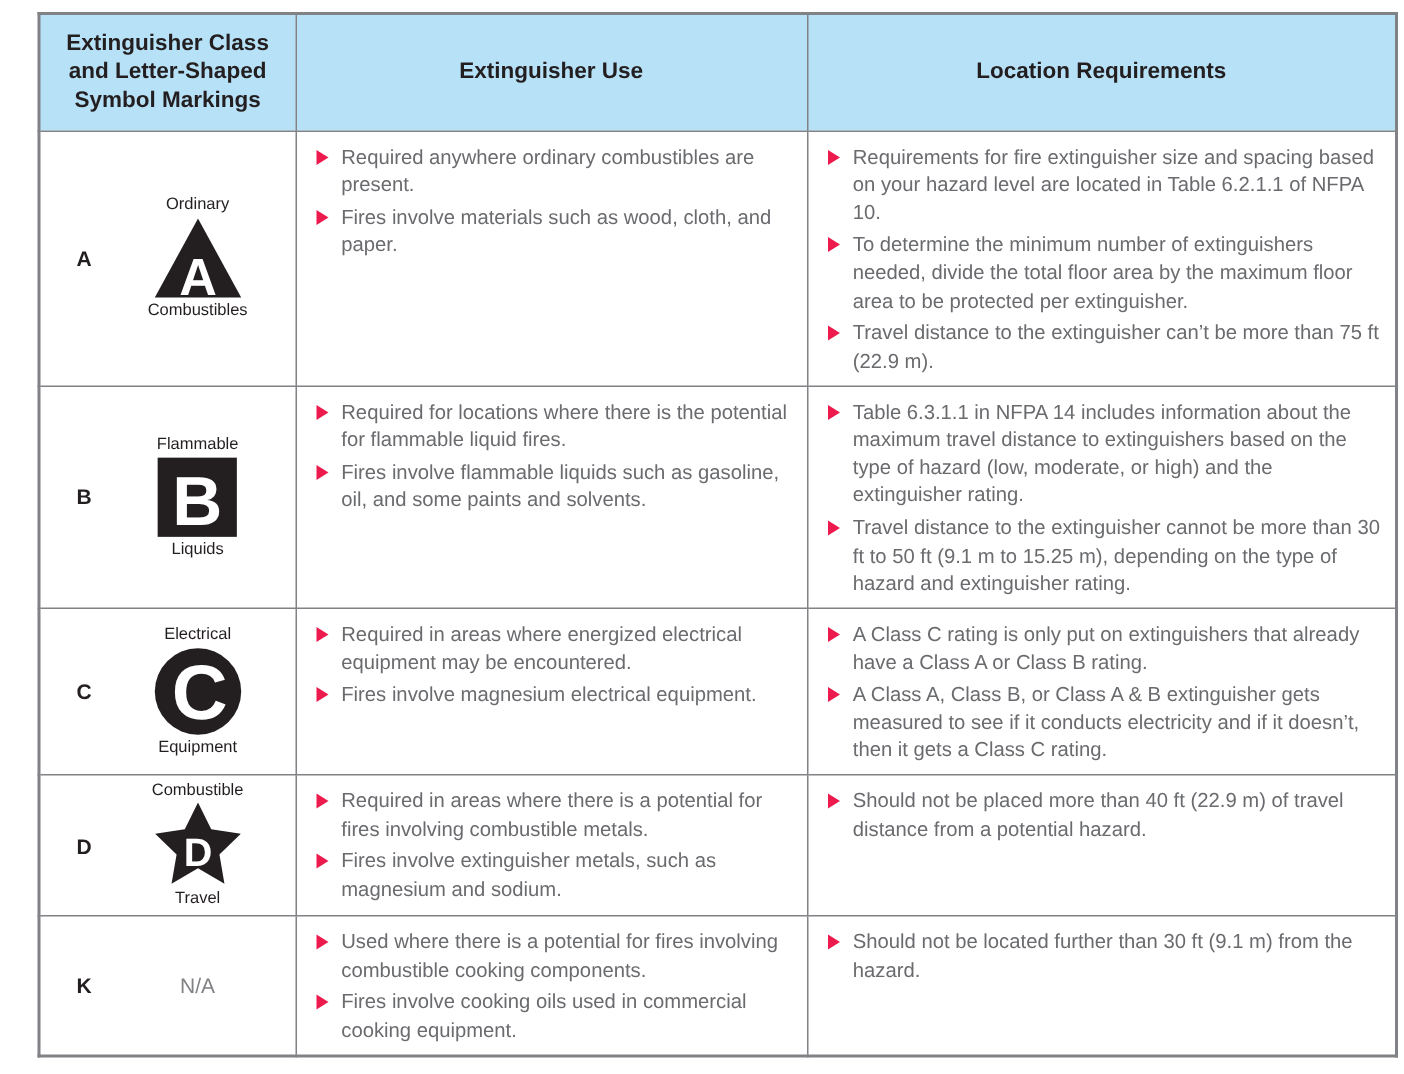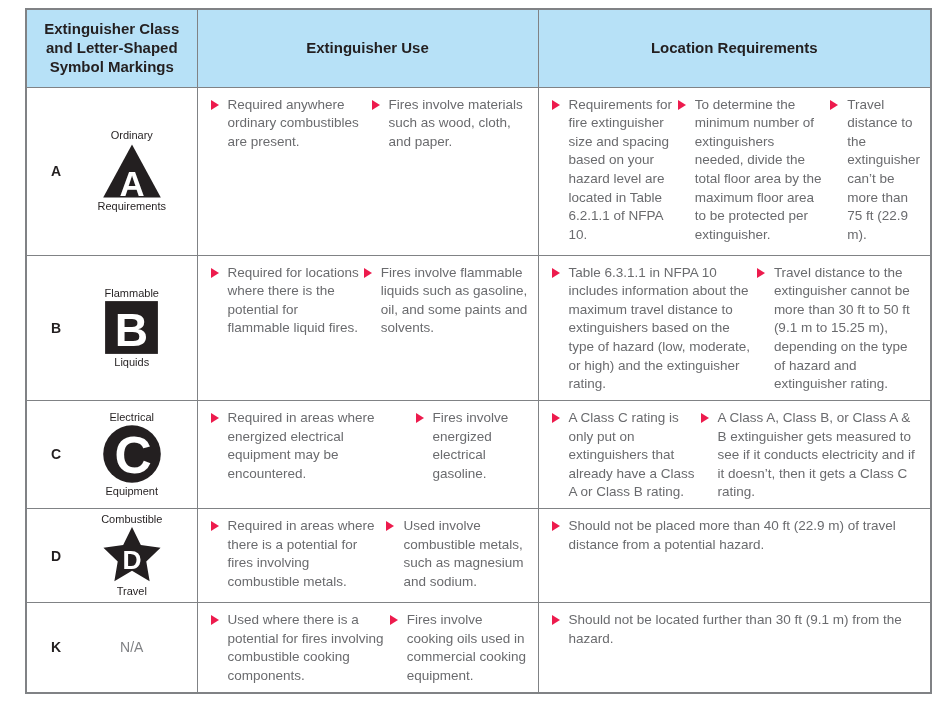--- a/index.html
+++ b/index.html
@@ -28,21 +28,21 @@
   .reqtable th,.reqtable td{border:1.5px solid var(--grid);}
   .reqtable thead th{
     background:var(--header-bg);color:var(--header-text);
     font-size:15px;font-weight:bold;text-align:center;vertical-align:middle;
     padding:6px 4px;line-height:1.25;
   }
   td.bodycell{
     vertical-align:top;padding:8px 10px 6px 11px;
     color:var(--body-text);font-size:13.5px;line-height:1.38;
   }
-  ul.blist{list-style:none;margin:0;padding:0;display:flex;flex-direction:row;gap:3px;justify-content:center;}
+  ul.blist{list-style:none;margin:0;padding:0;display:flex;flex-direction:column;gap:3px;justify-content:center;}
   ul.blist li{display:flex;align-items:flex-start;}
   .blt{
     flex:0 0 auto;width:0;height:0;margin:4px 9px 0 2px;
     border-left:8px solid var(--red);
     border-top:5px solid transparent;border-bottom:5px solid transparent;
   }
   .txt{flex:1;}
   td.symcell{vertical-align:middle;padding:4px 4px 4px 0;}
   .symflex{display:flex;align-items:center;}
   .cletter{
@@ -87,21 +87,21 @@
       <tr class="r-a">
         <td class="symcell">
           <div class="symflex">
             <div class="cletter">A</div>
             <div class="symstack">
               <span class="symlabel">Ordinary</span>
               <svg class="sym" width="60" height="56" viewBox="0 0 100 92">
                 <polygon points="50,2 98,90 2,90" fill="#231F20"></polygon>
                 <text x="50" y="87" text-anchor="middle" font-size="58" font-weight="bold" fill="#ffffff">A</text>
               </svg>
-              <span class="symlabel">Requirements</span>
+              <span class="symlabel">Combustibles</span>
             </div>
           </div>
         </td>
         <td class="bodycell">
           <ul class="blist">
             <li>
                 <span class="blt"></span>
                 <span class="txt">Required anywhere ordinary combustibles are present.</span>
               </li>
             <li>
@@ -151,21 +151,21 @@
             <li>
                 <span class="blt"></span>
                 <span class="txt">Fires involve flammable liquids such as gasoline, oil, and some paints and solvents.</span>
               </li>
           </ul>
         </td>
         <td class="bodycell">
           <ul class="blist">
             <li>
                 <span class="blt"></span>
-                <span class="txt">Table 6.3.1.1 in NFPA 10 includes information about the maximum travel distance to extinguishers based on the type of hazard (low, moderate, or high) and the extinguisher rating.</span>
+                <span class="txt">Table 6.3.1.1 in NFPA 14 includes information about the maximum travel distance to extinguishers based on the type of hazard (low, moderate, or high) and the extinguisher rating.</span>
               </li>
             <li>
                 <span class="blt"></span>
                 <span class="txt">Travel distance to the extinguisher cannot be more than 30 ft to 50 ft (9.1 m to 15.25 m), depending on the type of hazard and extinguisher rating.</span>
               </li>
           </ul>
         </td>
       </tr>
 
       <tr class="r-c">
@@ -183,21 +183,21 @@
           </div>
         </td>
         <td class="bodycell">
           <ul class="blist">
             <li>
                 <span class="blt"></span>
                 <span class="txt">Required in areas where energized electrical equipment may be encountered.</span>
               </li>
             <li>
                 <span class="blt"></span>
-                <span class="txt">Fires involve energized electrical gasoline.</span>
+                <span class="txt">Fires involve magnesium electrical equipment.</span>
               </li>
           </ul>
         </td>
         <td class="bodycell">
           <ul class="blist">
             <li>
                 <span class="blt"></span>
                 <span class="txt">A Class C rating is only put on extinguishers that already have a Class A or Class B rating.</span>
               </li>
             <li>
@@ -223,21 +223,21 @@
           </div>
         </td>
         <td class="bodycell">
           <ul class="blist">
             <li>
                 <span class="blt"></span>
                 <span class="txt">Required in areas where there is a potential for fires involving combustible metals.</span>
               </li>
             <li>
                 <span class="blt"></span>
-                <span class="txt">Used involve combustible metals, such as magnesium and sodium.</span>
+                <span class="txt">Fires involve extinguisher metals, such as magnesium and sodium.</span>
               </li>
           </ul>
         </td>
         <td class="bodycell">
           <ul class="blist">
             <li>
                 <span class="blt"></span>
                 <span class="txt">Should not be placed more than 40 ft (22.9 m) of travel distance from a potential hazard.</span>
               </li>
           </ul>

